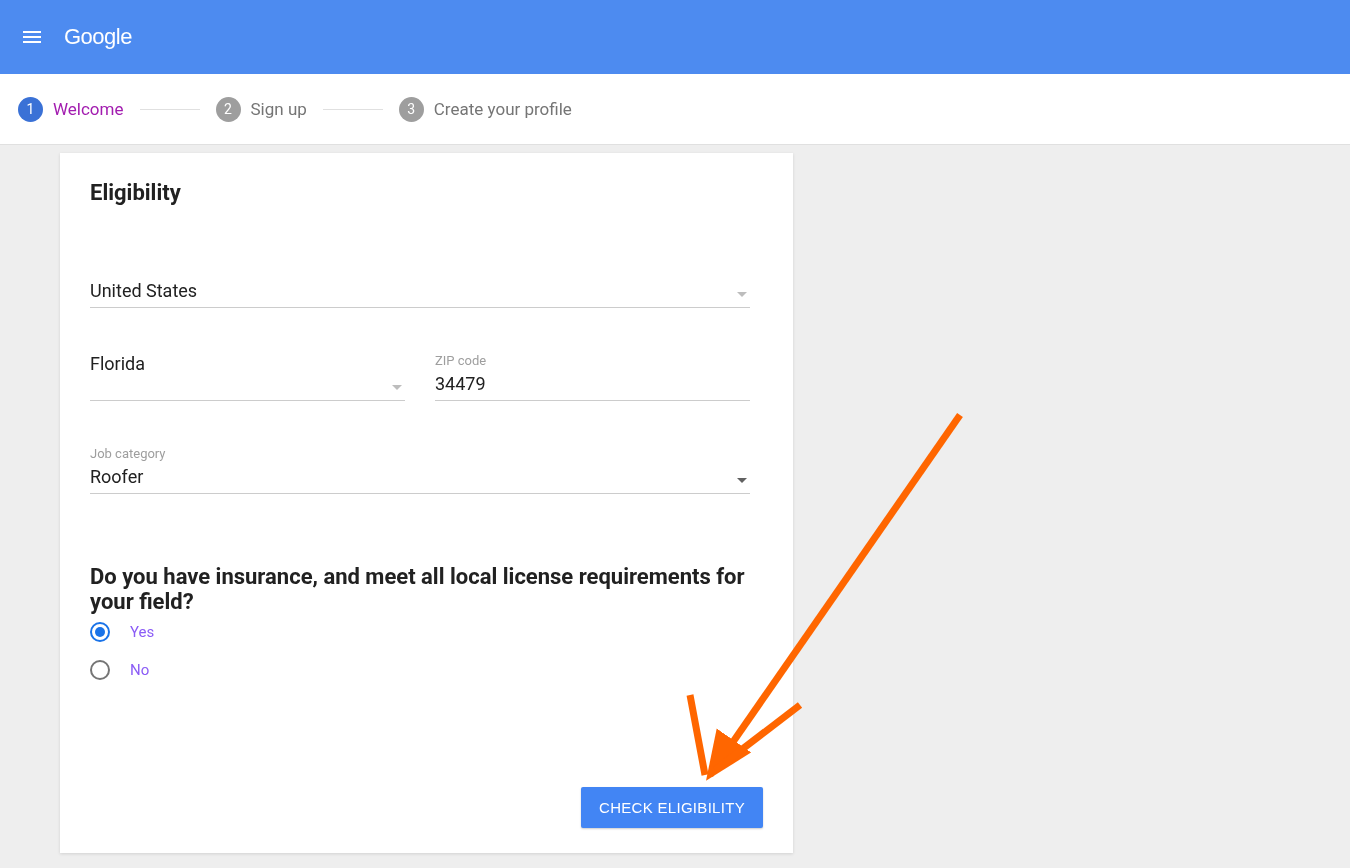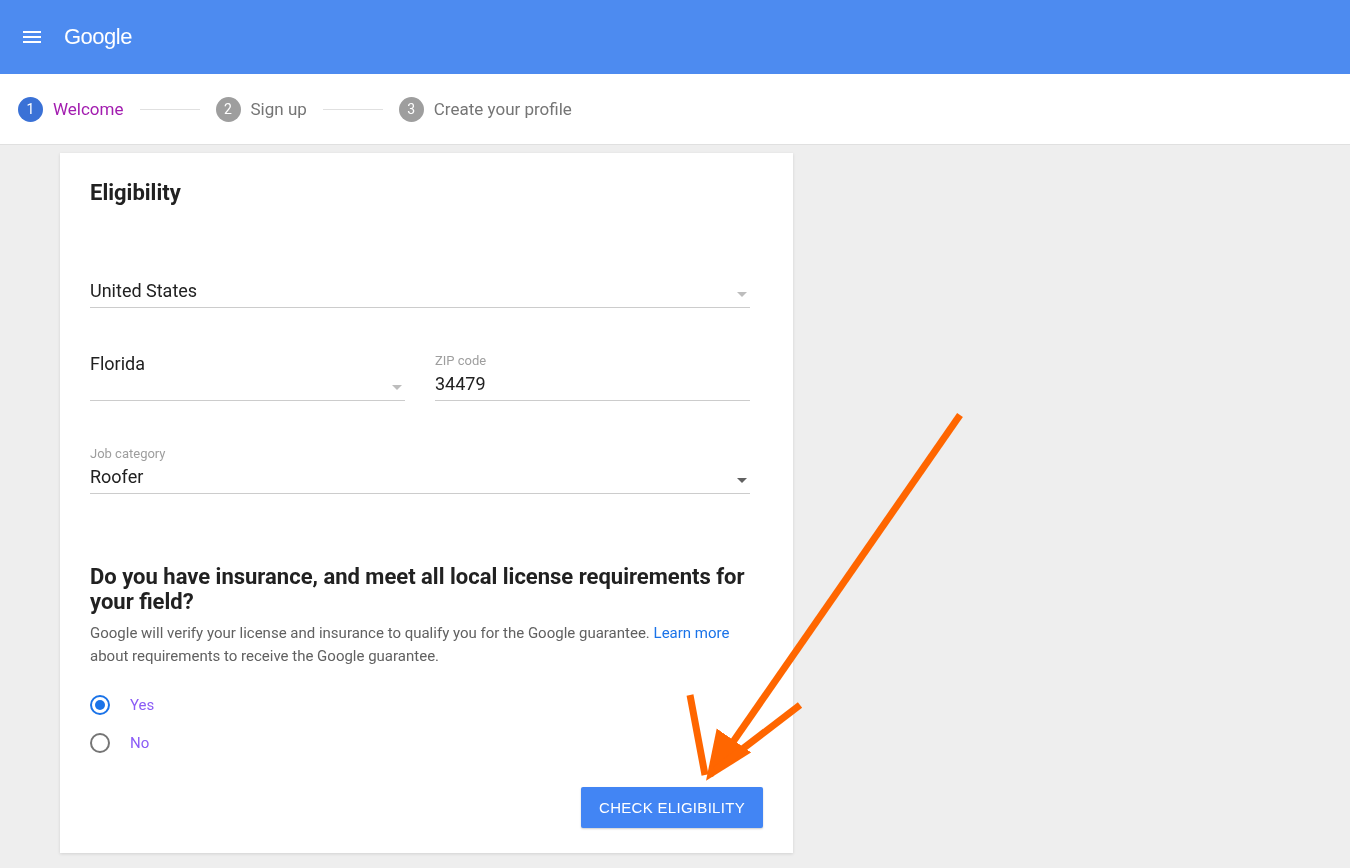--- a/index.html
+++ b/index.html
@@ -274,23 +274,20 @@
     <div class="field-row">
       <div class="field field-full" style="margin-top:12px;">
         <span class="field-label">Job category</span>
         <span class="field-value">Roofer</span>
         <span class="chevron chevron-dark"></span>
       </div>
     </div>
 
     <div class="question-section">
       <div class="question-title">Do you have insurance, and meet all local license requirements for your field?</div>
-      <div class="question-desc">
-        <span>Google will verify your license and insurance to qualify you for the Google guarantee. </span><a href="#">Learn more</a><span> about requirements to receive the Google guarantee.</span>
-      </div>
       <div class="radio-group">
         <div class="radio-item">
           <div class="radio selected"></div>
           <span class="radio-label">Yes</span>
         </div>
         <div class="radio-item">
           <div class="radio unselected"></div>
           <span class="radio-label">No</span>
         </div>
       </div>

